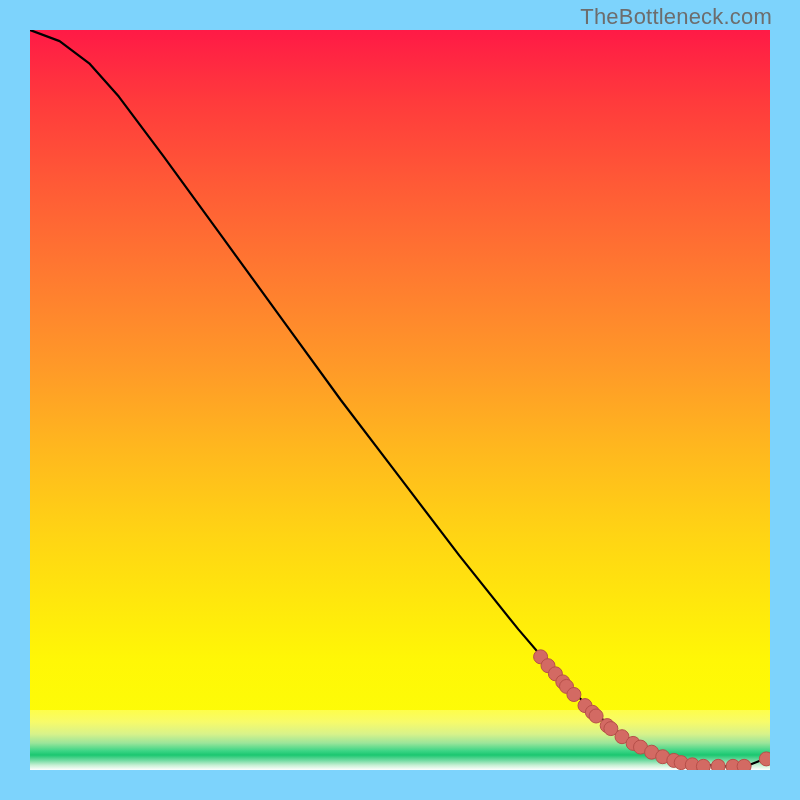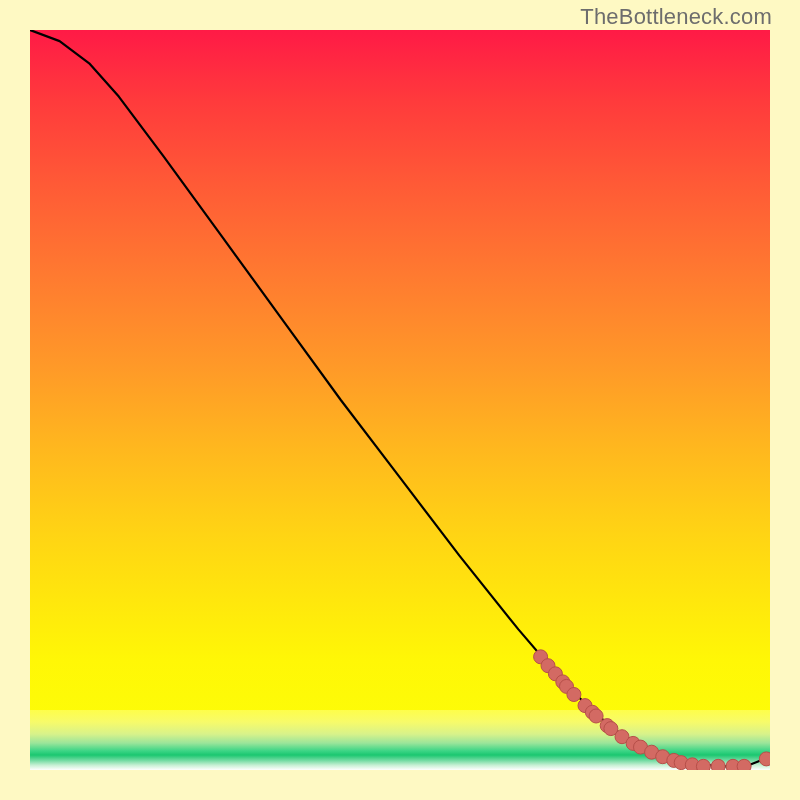--- a/index.html
+++ b/index.html
@@ -8,21 +8,21 @@
     width: 800px;
     height: 800px;
     background: #000;
     font-family: Arial, Helvetica, sans-serif;
     overflow: hidden;
   }
   .frame {
     position: relative;
     width: 800px;
     height: 800px;
-    background: #fef9c3;
+    background: #7dd3fc;
   }
   .watermark {
     position: absolute;
     top: 4px;
     right: 28px;
     color: #6d6d6d;
     font-size: 22px;
     font-weight: 500;
     letter-spacing: 0.2px;
     z-index: 50;

